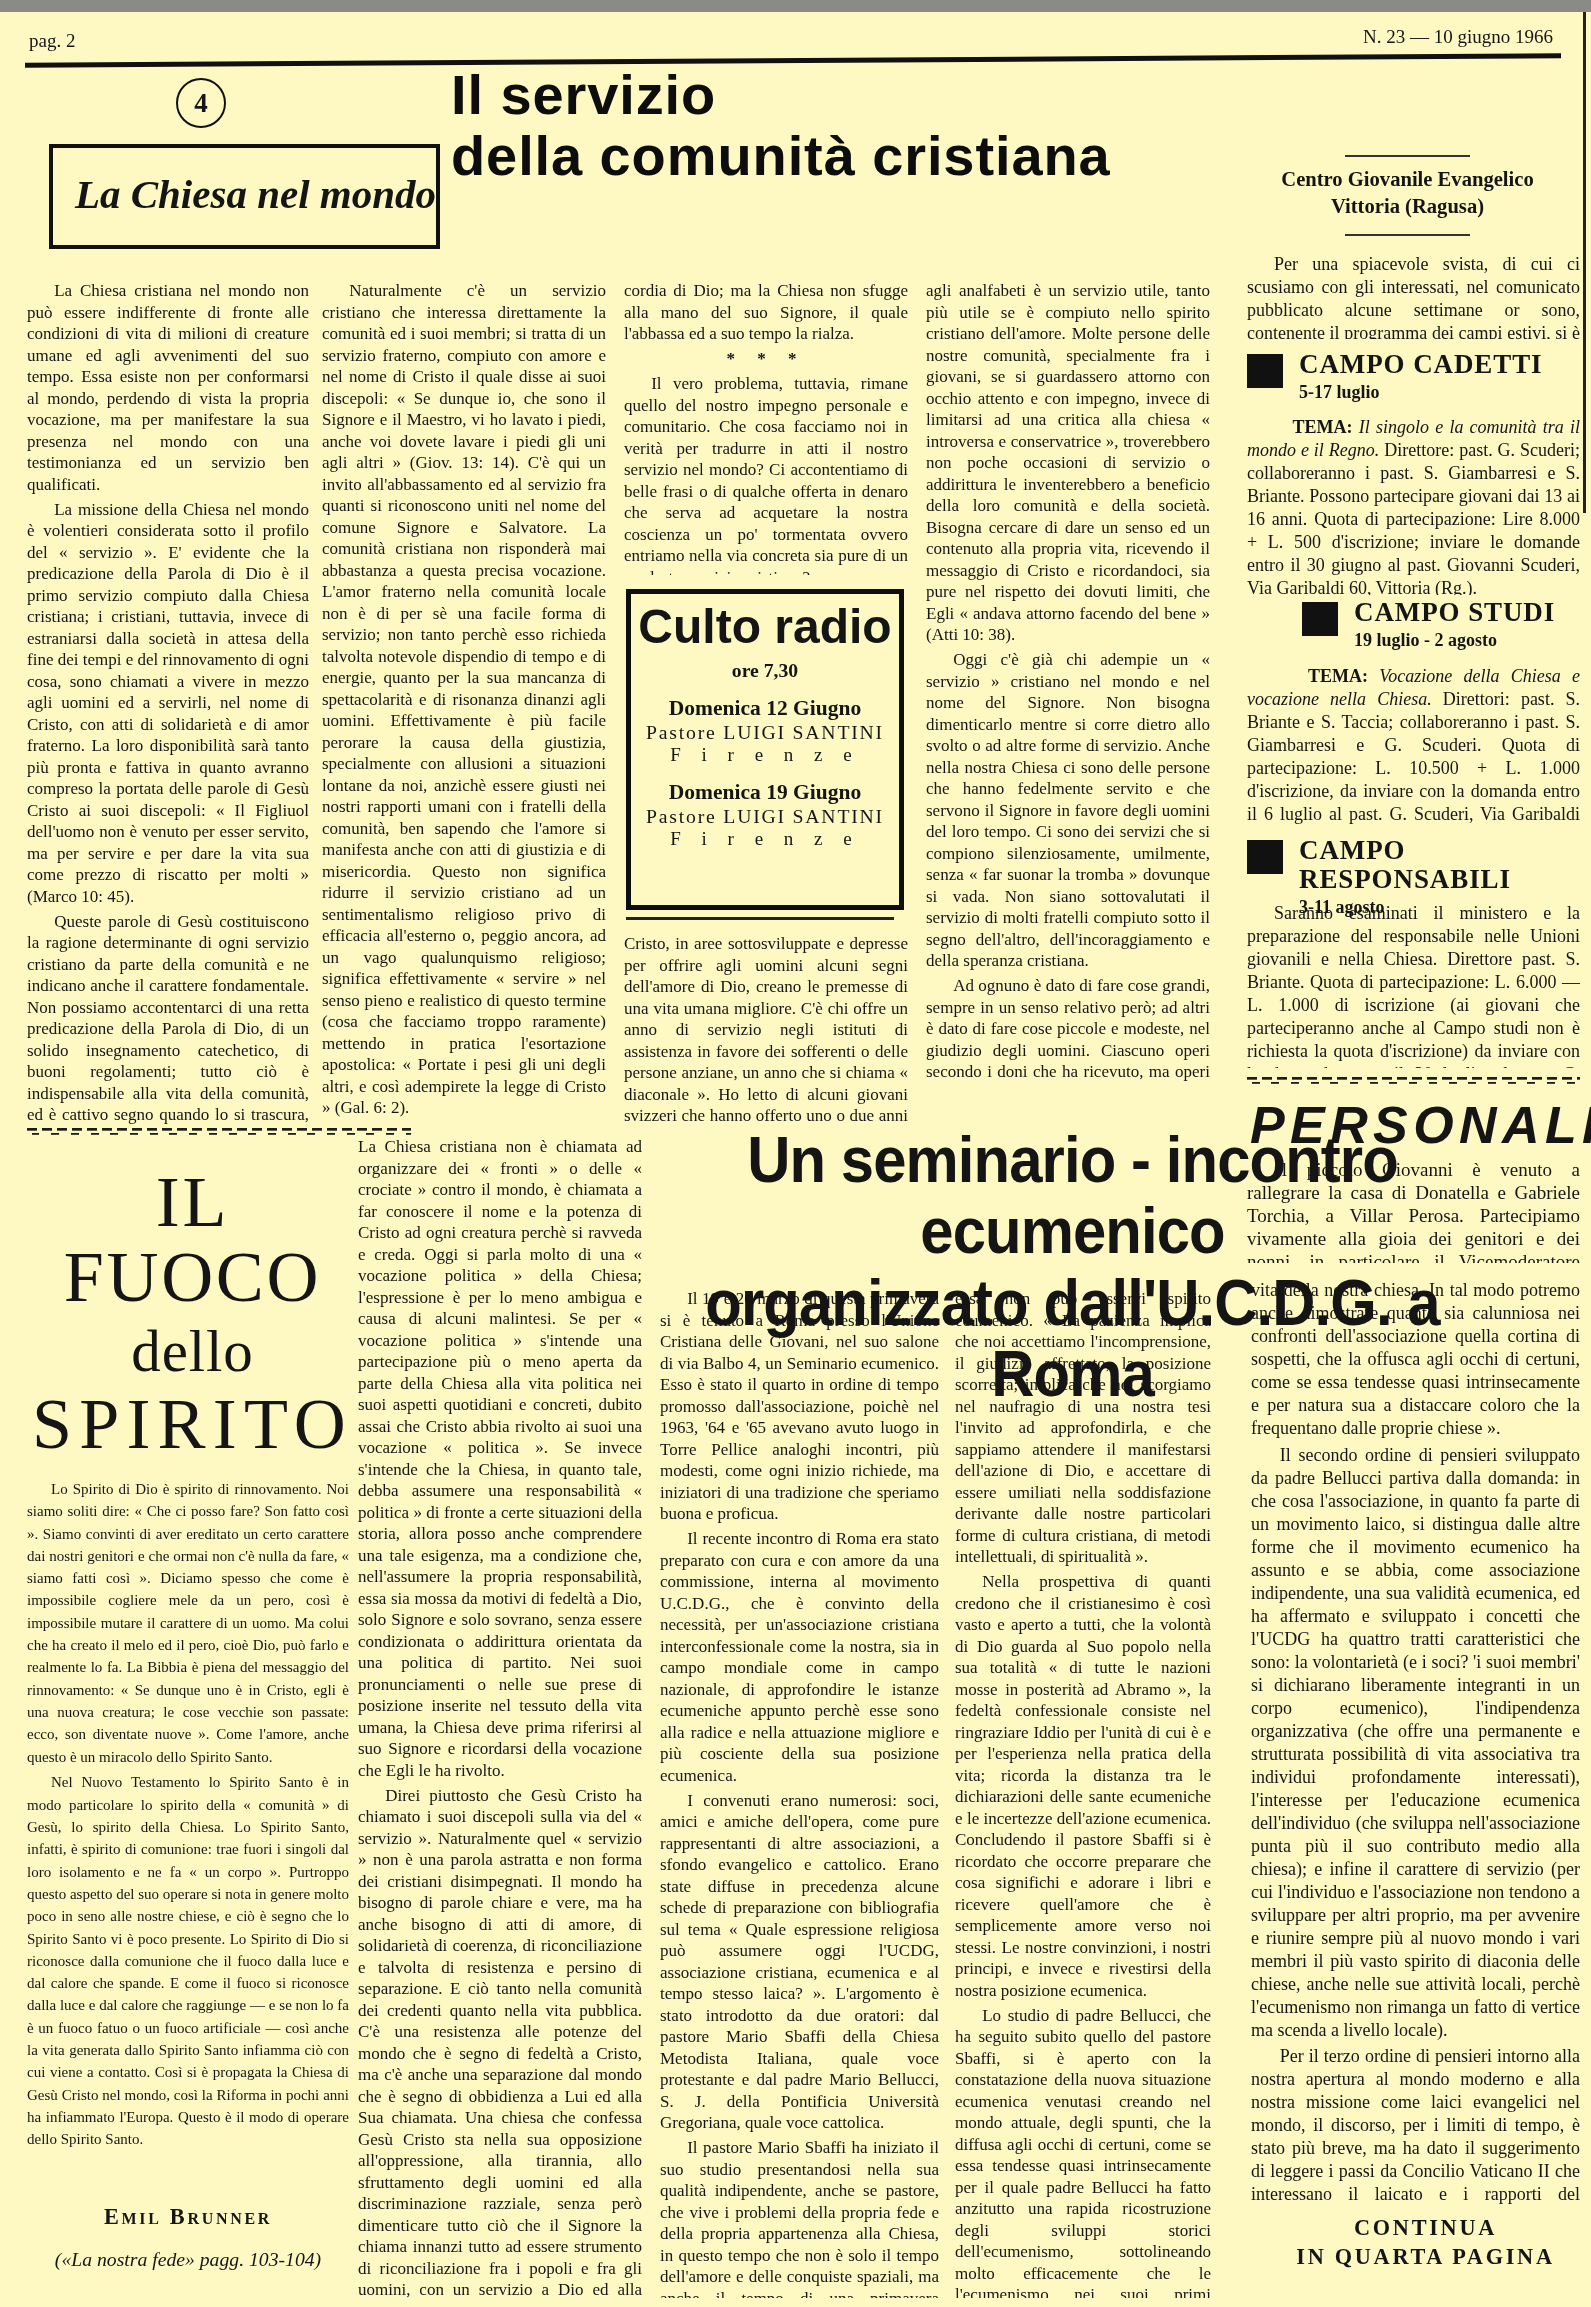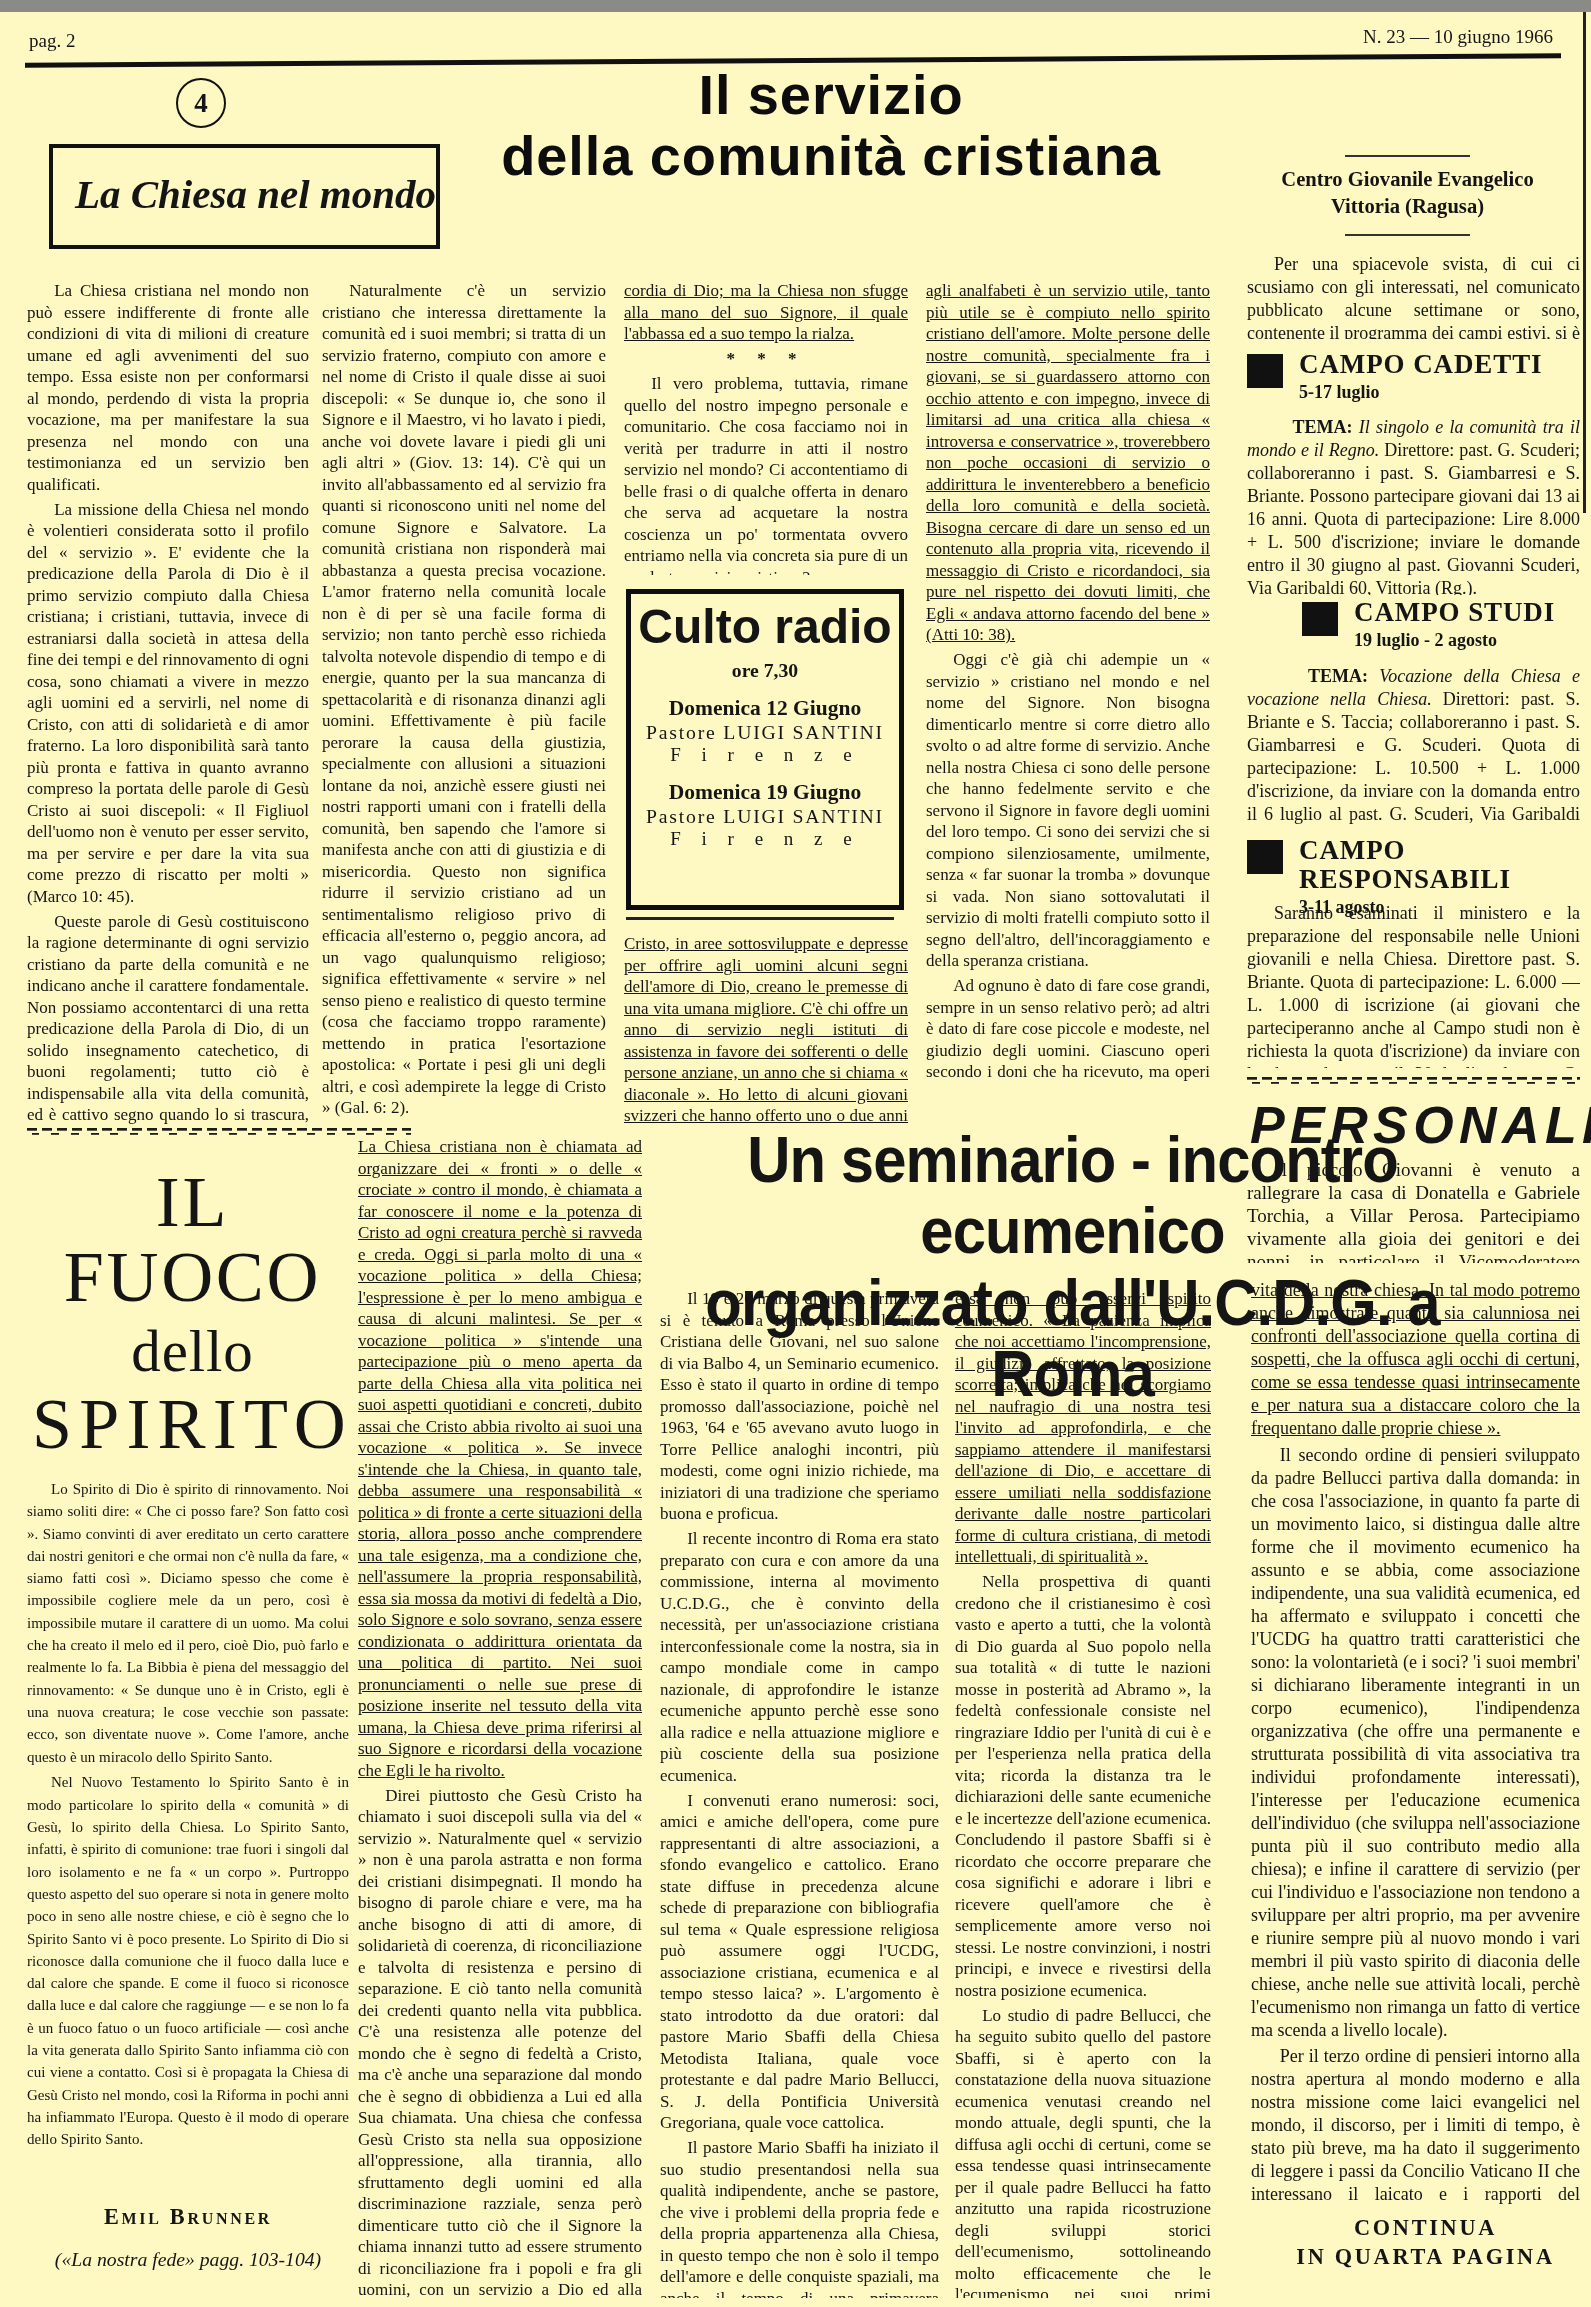--- a/index.html
+++ b/index.html
@@ -31,21 +31,21 @@
   .brand{
     font-size:68px;font-weight:bold;letter-spacing:3.6px;text-align:right;
   }
   .centro-name{font-size:20.6px;font-weight:bold;text-align:center;line-height:27px;}
   .mini-rule{height:1.8px;background:#333;}
   
   .col{
     font-size:17px;line-height:21.5px;text-align:justify;overflow:hidden;
   }
   .col p{margin:0 0 3.6px 0;text-indent:1.6em;}
-  .col p.noind{text-indent:0;text-decoration:underline;}
+  .col p.noind{text-indent:0;}
   .sep{ text-align:center;letter-spacing:9px;font-weight:bold;text-indent:0 !important;margin:7.2px 0;}
   
   .rcol{font-size:18px;line-height:23px;text-align:justify;overflow:hidden;}
   .rcol p{margin:0;text-indent:1.5em;}
   .campo-head{display:flex;align-items:flex-start;}
   .campo-square{width:36px;height:34px;background:#111;margin-right:16px;margin-top:3.6px;flex:none;}
   .campo-title{font-size:27px;font-weight:bold;line-height:29px;letter-spacing:0.9px;}
   .campo-dates{font-size:18px;font-weight:bold;line-height:27px;}
   .dotrule{height:7.2px;background:
      repeating-linear-gradient(90deg,#1c1c1c 0 9.8px,transparent 9.8px 15px),
@@ -80,21 +80,21 @@
 
 <div class="page">
 
   <div class="abs pg-label" style="left:29px;top:18px;">pag. 2</div>
   <div class="abs issue-label" style="right:38px;top:14.3px;">N. 23 — 10 giugno 1966</div>
   <div class="abs head-rule" style="left:25px;top:46px;width:1536px;"></div>
   <div class="abs edge-line noise" style="right:5.4px;top:0;height:501px;"></div>
 
   <div class="abs circle-num" style="left:176px;top:66px;">4</div>
   <div class="abs kicker-box" style="left:49px;top:132px;width:383px;height:97px;">La Chiesa nel mondo</div>
-  <div class="abs main-headline" style="left:451px;top:52px;width:760px;text-align:center;">
+  <div class="abs main-headline" style="left:451px;top:52px;width:760px;">
     <div>Il servizio</div>
     <div>della comunità cristiana</div>
   </div>
 
   <div class="abs mini-rule" style="left:1345px;top:143px;width:125px;"></div>
   <div class="abs centro-name" style="left:1242px;top:154px;width:331px;">
     <div>Centro Giovanile Evangelico</div>
     <div>Vittoria (Ragusa)</div>
   </div>
   <div class="abs mini-rule" style="left:1345px;top:222px;width:125px;"></div>

